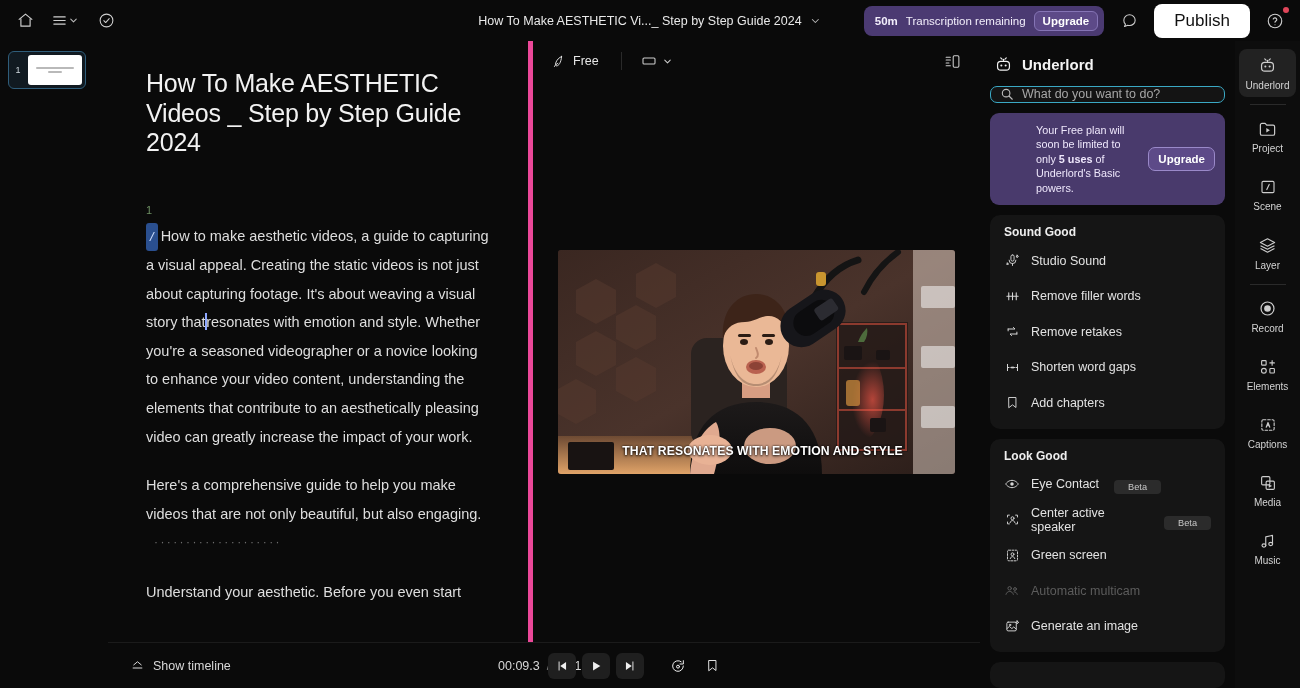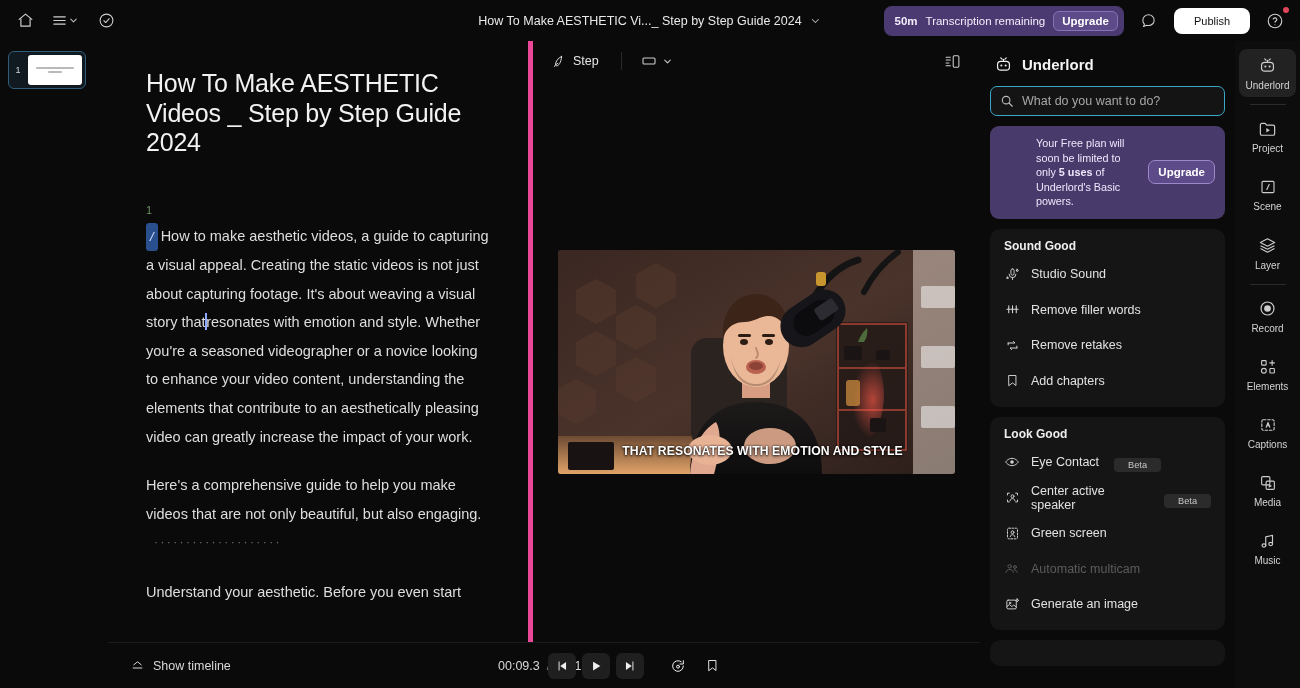--- a/index.html
+++ b/index.html
@@ -34,21 +34,21 @@
     display: flex; align-items: center; gap: 8px;
     background: #4b3a72; border-radius: 8px; padding: 5px 6px 5px 11px;
     font-size: 11.5px; color: #f2eefb; white-space: nowrap;
   }
   .trans-pill b { font-weight: bold; }
   .pill-upgrade {
     background: #5d4a88; border: 1px solid #8574b5; border-radius: 6px;
     padding: 3px 8px; font-size: 11.5px; color: #fff; font-weight: bold; cursor: pointer;
   }
   .publish {
-    background: #fff; color: #111; font-size: 11px; font-weight: normal;
+    background: #fff; color: #111; font-size: 17px; font-weight: normal;
     border-radius: 8px; padding: 7px 20px; cursor: pointer; border: none;
   }
   .help-wrap { position: relative; }
   .help-dot {
     position: absolute; top: 1px; right: 1px; width: 6px; height: 6px;
     background: #e0465a; border-radius: 50%;
   }
 
   
   .mainrow { flex: 1; display: flex; min-height: 0; }
@@ -298,21 +298,21 @@
 
         <div class="preview">
           <div class="preview-toolbar">
             <div class="write-btn">
               <span>
                 <svg width="15" height="15" viewBox="0 0 24 24" fill="none" stroke="currentColor" stroke-width="1.5" stroke-linecap="round" stroke-linejoin="round">
                     <path d="M17 4c-4 1.5-8 5.5-9.5 10.5C6.8 17 7.4 19 9 19c3 0 7-4.5 8-15z"></path>
                     <path d="M5.5 20c1.2-2.5 3.2-4 5.5-5"></path>
                   </svg>
               </span>
-              <span>Step</span>
+              <span>Free</span>
             </div>
             <div class="tb-sep"></div>
             <div class="ratio-btn">
               <span>
                 <svg width="16" height="16" viewBox="0 0 24 24" fill="none" stroke="currentColor" stroke-width="1.6" stroke-linejoin="round">
                     <rect x="3" y="7.5" width="18" height="9" rx="1.6"></rect>
                   </svg>
               </span>
               <span>
                 <svg width="11" height="11" viewBox="0 0 24 24" fill="none" stroke="currentColor" stroke-width="2.2" stroke-linecap="round" stroke-linejoin="round">
@@ -535,20 +535,32 @@
             <svg width="15" height="15" viewBox="0 0 24 24" fill="none" stroke="currentColor" stroke-width="1.6" stroke-linecap="round" stroke-linejoin="round">
                 <path d="M5 8h11l-2.5-2.5"></path>
                 <path d="M5 8v3"></path>
                 <path d="M19 16H8l2.5 2.5"></path>
                 <path d="M19 16v-3"></path>
               </svg>
           </span>
           <span>Remove retakes</span>
         </div>
 
+        <div class="ai-item">
+          <span class="ico">
+            <svg width="15" height="15" viewBox="0 0 24 24" fill="none" stroke="currentColor" stroke-width="1.6" stroke-linecap="round">
+                <path d="M4 7v10M20 7v10"></path>
+                <path d="M4 12h2.5M17.5 12H20"></path>
+                <circle cx="10" cy="12" r="0.8" fill="currentColor"></circle>
+                <circle cx="12" cy="12" r="0.8" fill="currentColor"></circle>
+                <circle cx="14" cy="12" r="0.8" fill="currentColor"></circle>
+              </svg>
+          </span>
+          <span>Shorten word gaps</span>
+        </div>
 
         <div class="ai-item">
           <span class="ico">
             <svg width="15" height="15" viewBox="0 0 24 24" fill="none" stroke="currentColor" stroke-width="1.5" stroke-linecap="round" stroke-linejoin="round">
                 <path d="M6.5 4h11v16l-5.5-4.2L6.5 20z"></path>
               </svg>
           </span>
           <span>Add chapters</span>
         </div>
       </div>

